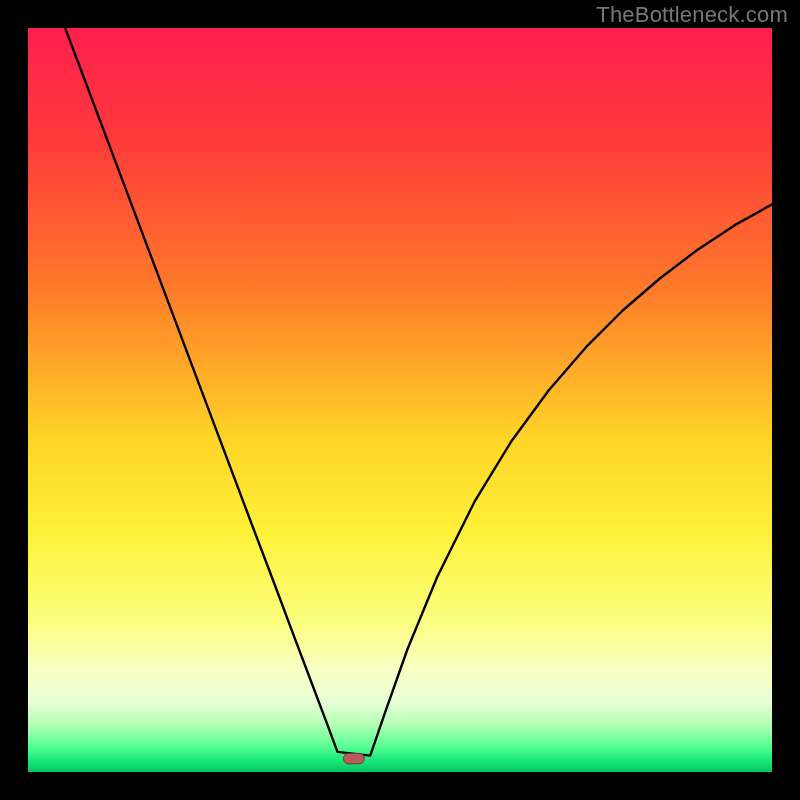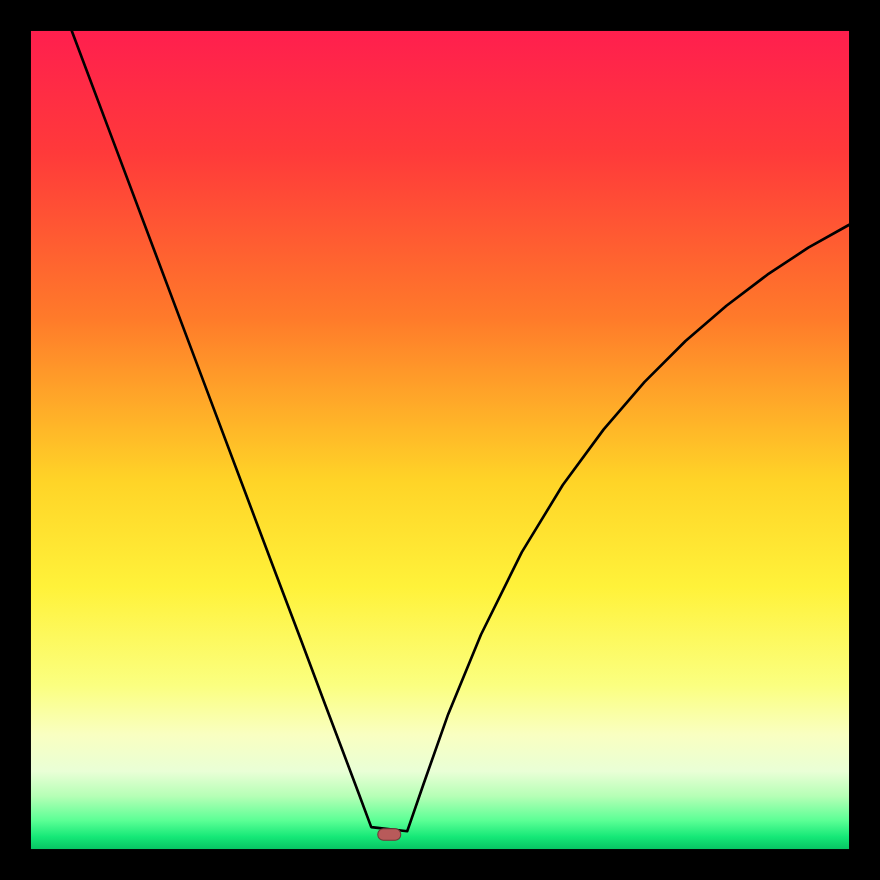--- a/index.html
+++ b/index.html
@@ -33,20 +33,21 @@
     color: #777;
     font-size: 22px;
     letter-spacing: 0.2px;
     user-select: none;
   }
 </style>
 </head>
 <body>
 
 <div class="frame">
+  <div class="watermark">TheBottleneck.com</div>
   <svg class="plot" viewBox="0 0 744 744">
     <defs>
       <linearGradient id="bg-grad" x1="0" y1="0" x2="0" y2="1">
           <stop offset="0%" stop-color="#ff1f4e"></stop>
           <stop offset="15%" stop-color="#ff3a3a"></stop>
           <stop offset="35%" stop-color="#ff7a2a"></stop>
           <stop offset="55.00000000000001%" stop-color="#ffd427"></stop>
           <stop offset="68%" stop-color="#fff23a"></stop>
           <stop offset="80%" stop-color="#fbff80"></stop>
           <stop offset="86%" stop-color="#f9ffc1"></stop>

